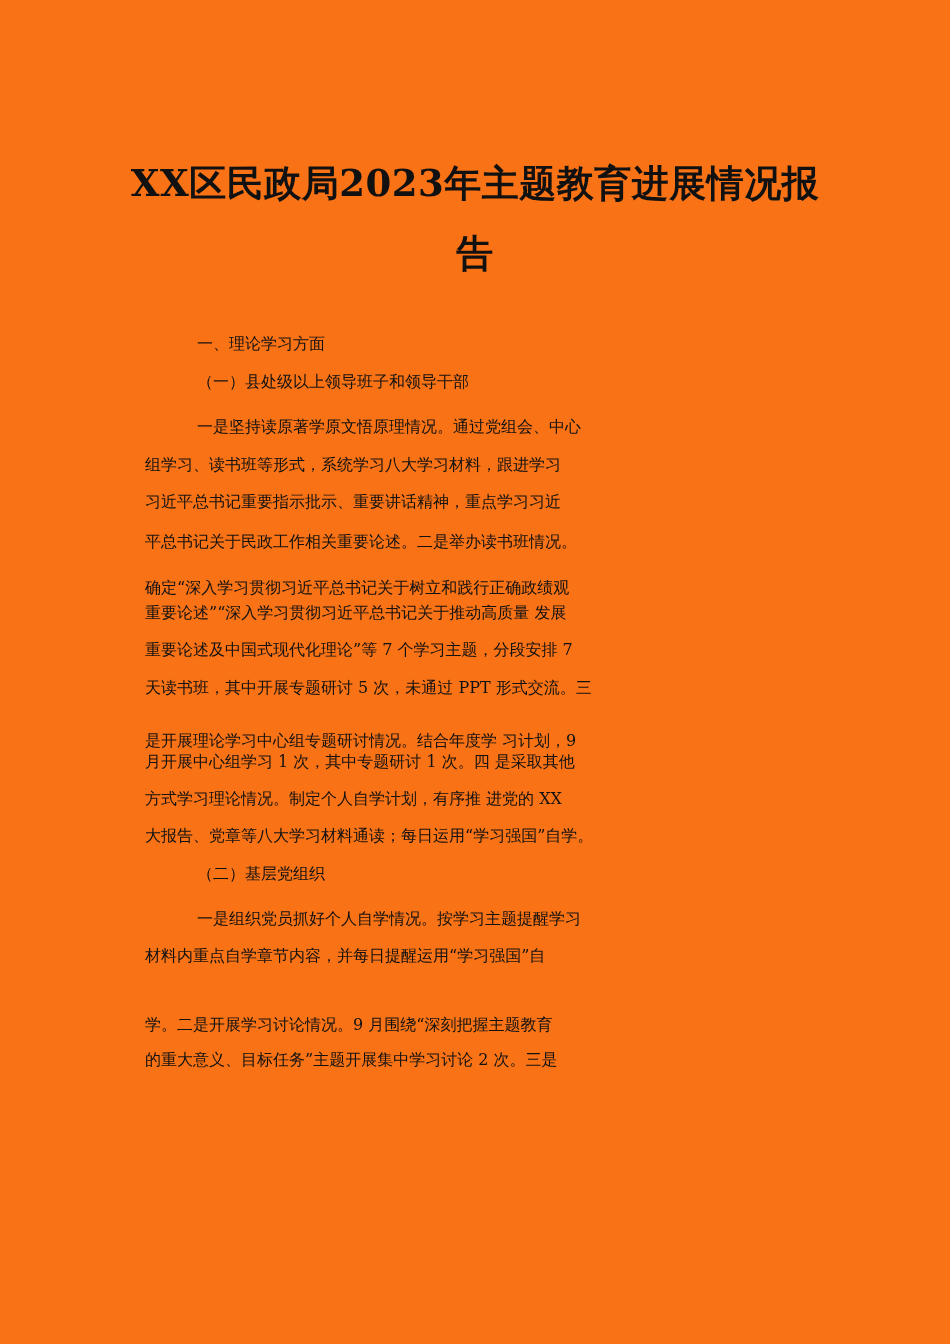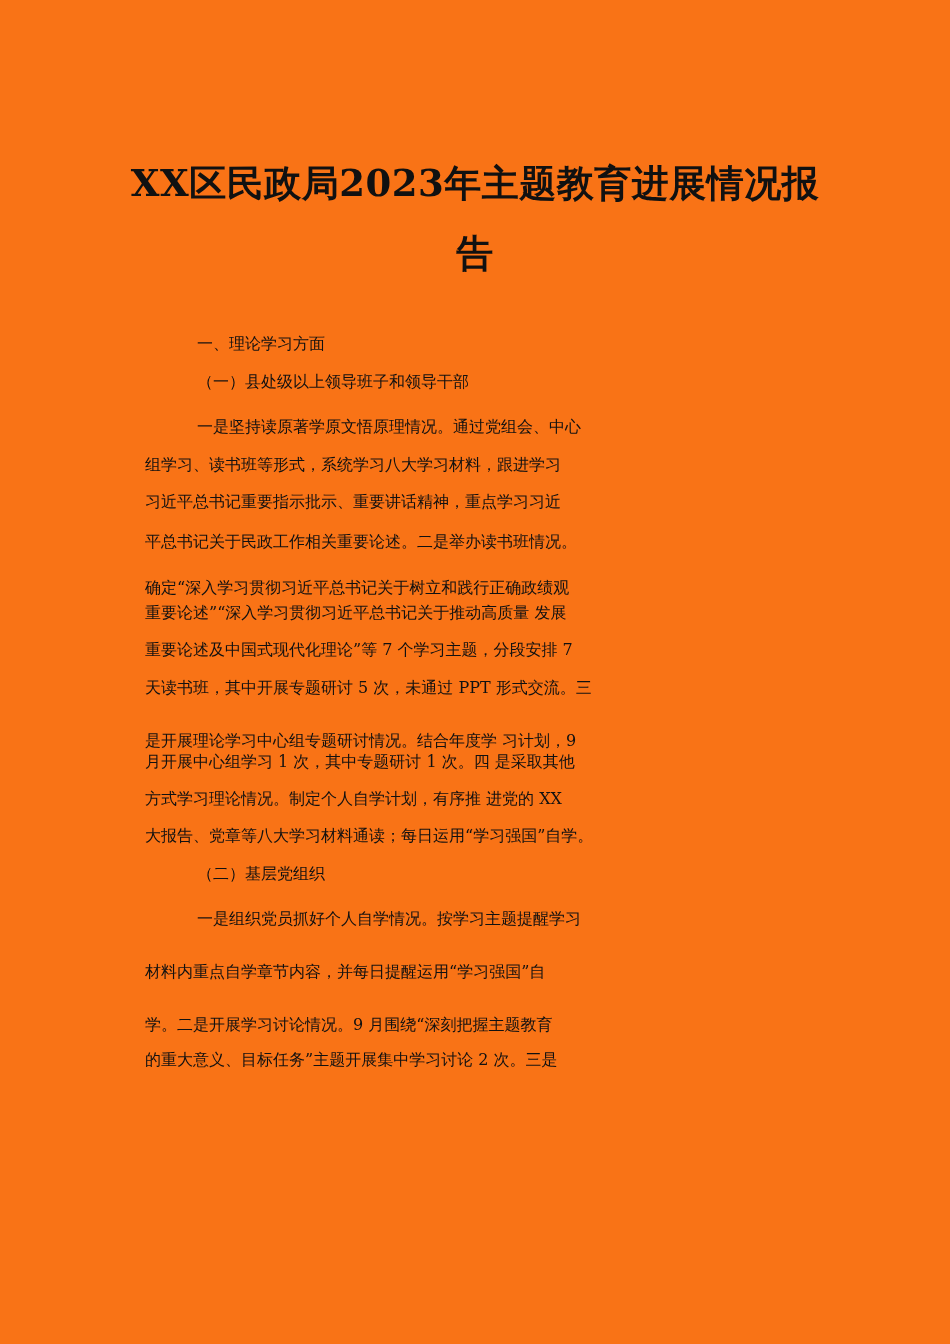--- a/index.html
+++ b/index.html
@@ -72,18 +72,18 @@
     <div class="line" style="top:306px;">重要论述及中国式现代化理论”等 7 个学习主题，分段安排 7</div>
     <div class="line" style="top:344px;">天读书班，其中开展专题研讨 5 次，未通过 PPT 形式交流。三</div>
     <div class="line" style="top:381px;margin-top:16px;">是开展理论学习中心组专题研讨情况。结合年度学 习计划，9</div>
     <div class="line" style="top:418px;">月开展中心组学习 1 次，其中专题研讨 1 次。四 是采取其他</div>
     <div class="line" style="top:455px;">方式学习理论情况。制定个人自学计划，有序推 进党的 XX</div>
     <div class="line" style="top:492px;">大报告、党章等八大学习材料通读；每日运用“学习强国”自学。</div>
 
     <div class="line" style="top:530px; left:52px;">（二）基层党组织</div>
 
     <div class="line" style="top:575px; left:52px;">一是组织党员抓好个人自学情况。按学习主题提醒学习</div>
-    <div class="line" style="top:628px;">材料内重点自学章节内容，并每日提醒运用“学习强国”自</div>
+    <div class="line" style="top:612px;">材料内重点自学章节内容，并每日提醒运用“学习强国”自</div>
     <div class="line" style="top:650px;margin-top:31px;">学。二是开展学习讨论情况。9 月围绕“深刻把握主题教育</div>
     <div class="line" style="top:716px;">的重大意义、目标任务”主题开展集中学习讨论 2 次。三是</div>
 
   </div>
 </div>
 
 </body></html>

